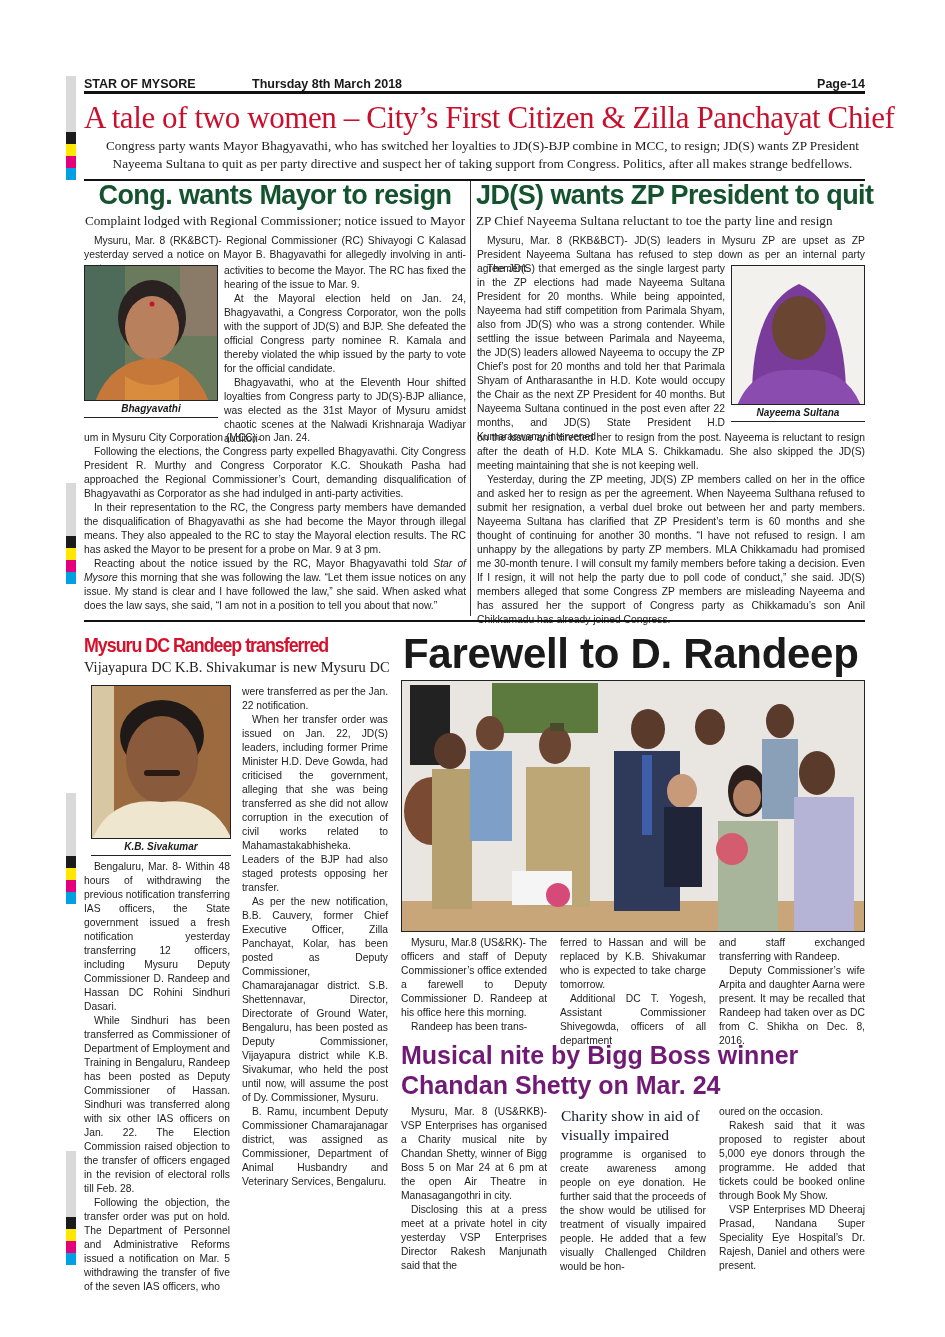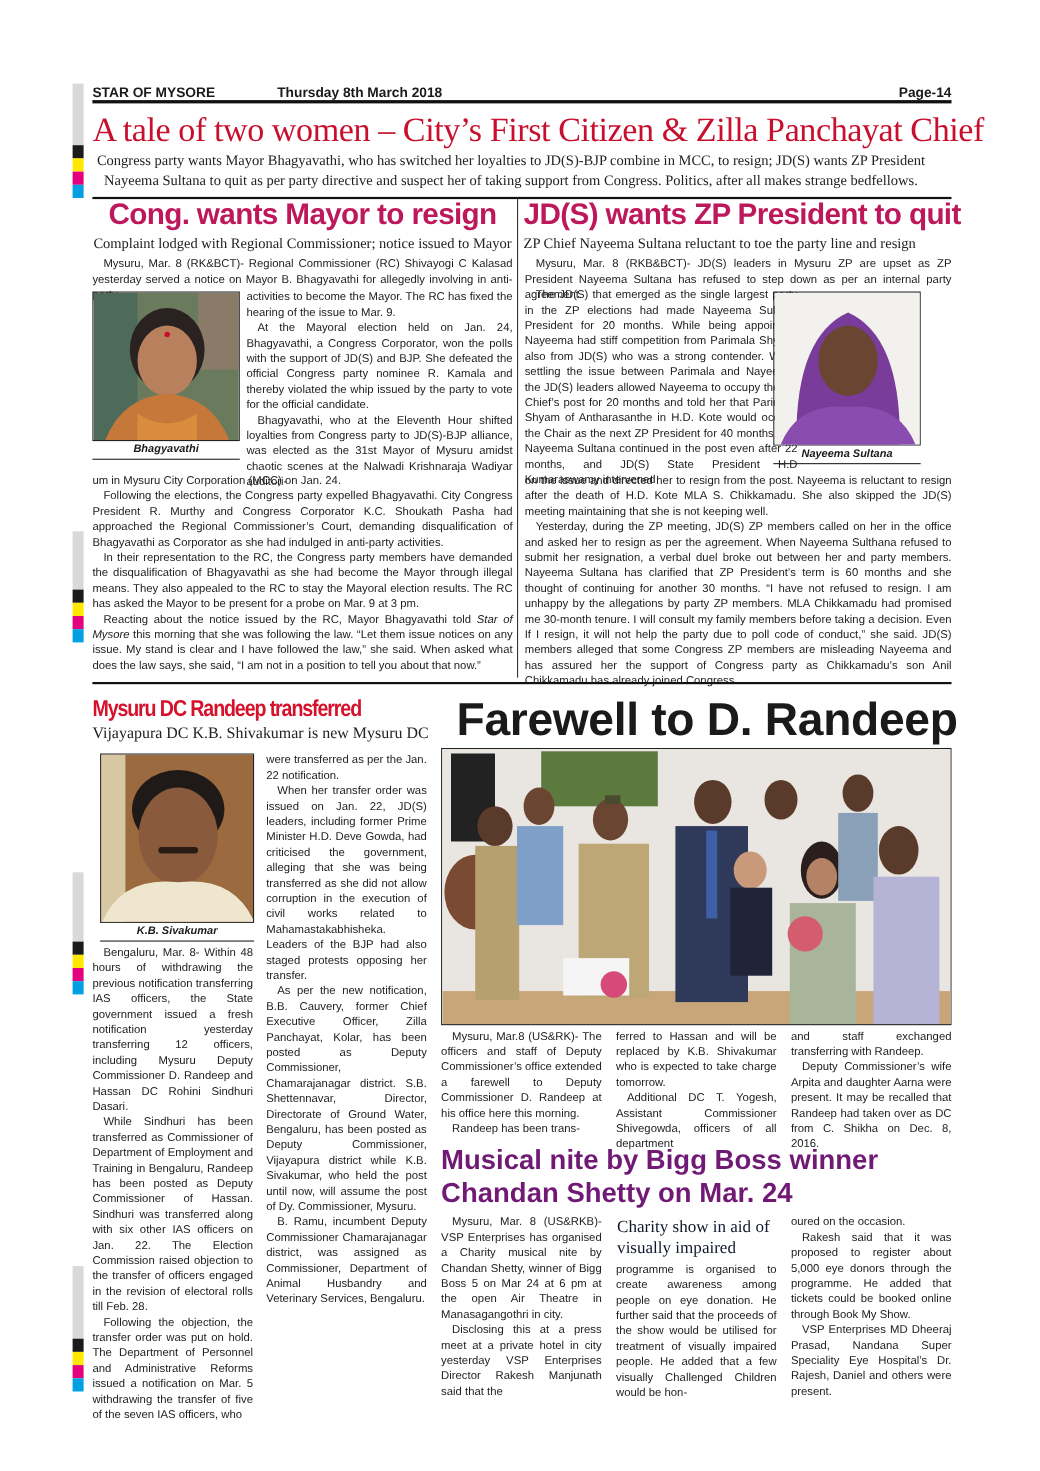--- a/index.html
+++ b/index.html
@@ -16,26 +16,26 @@
   .strip .m { background: #e4007c; height: 12px; }
   .strip .c { background: #00a0e3; height: 12px; }
 
   
   .masthead { left: 84px; top: 76px; width: 781px; height: 18px; font-weight: bold; font-size: 12.5px; border-bottom: 3px solid #111; }
   .masthead .paper { position: absolute; left: 0; top: 1px; }
   .masthead .date { position: absolute; left: 168px; top: 1px; text-align: right; }
   .masthead .page { position: absolute; right: 0; top: 1px; }
 
   .banner { left: 84px; top: 100px; width: 781px; font-family: "Liberation Serif", serif; color: #c8102e; font-size: 31px; text-align: center; letter-spacing: -0.4px; white-space: nowrap; }
-  .deck { left: 74px; top: 137px; width: 781px; font-family: "Liberation Serif", serif; font-size: 13.2px; line-height: 18px; text-align: center; color: #222; }
+  .deck { left: 92px; top: 137px; width: 781px; font-family: "Liberation Serif", serif; font-size: 13.2px; line-height: 18px; text-align: center; color: #222; }
 
   .rule-top { left: 84px; top: 179px; width: 781px; border-top: 2px solid #111; }
   .vrule { left: 470px; top: 181px; height: 435px; border-left: 1px solid #333; }
 
-  .head-red { font-weight: bold; color: #be185d; font-size: 27px; letter-spacing: -0.6px; white-space: nowrap; }
+  .head-red { font-weight: bold; color: #14532d; font-size: 27px; letter-spacing: -0.6px; white-space: nowrap; }
   .sub-serif { font-family: "Liberation Serif", serif; font-size: 13.2px; color: #222; white-space: nowrap; }
 
   .body { font-size: 10.3px; line-height: 14px; text-align: justify; color: #222; }
   .body p { text-indent: 10px; }
   .body p.noind { text-indent: 0; }
 
   .photo { border: 1px solid #222; overflow: hidden; }
   .caption { font-weight: bold; font-style: italic; font-size: 10px; text-align: center; border-bottom: 1.5px solid #222; padding: 2px 0 3px; }
 
   .rule-mid { left: 84px; top: 620px; width: 781px; border-top: 2.5px solid #111; }
@@ -129,21 +129,21 @@
 <div class="abs sub-serif" style="left:476px; top:213px; width:390px; text-align:left;">ZP Chief Nayeema Sultana reluctant to toe the party line and resign</div>
 
 <div class="abs body" style="left:477px; top:234px; width:388px;">
   <p>Mysuru, Mar. 8 (RKB&amp;BCT)- JD(S) leaders in Mysuru ZP are upset as ZP President Nayeema Sultana has refused to step down as per an internal party agreement.</p>
 </div>
 
 <div class="abs body" style="left:477px; top:262px; width:248px;">
   <p>The JD(S) that emerged as the single largest party in the ZP elections had made Nayeema Sultana President for 20 months. While being appointed, Nayeema had stiff competition from Parimala Shyam, also from JD(S) who was a strong contender. While settling the issue between Parimala and Nayeema, the JD(S) leaders allowed Nayeema to occupy the ZP Chief’s post for 20 months and told her that Parimala Shyam of Antharasanthe in H.D. Kote would occupy the Chair as the next ZP President for 40 months.  But Nayeema Sultana continued in the post even after 22 months, and JD(S) State President H.D Kumaraswamy intervened</p>
 </div>
 
-<div class="abs" style="left:703px; top:265px; width:134px;">
+<div class="abs" style="left:731px; top:265px; width:134px;">
   <div class="photo" style="height:140px;">
     <svg width="134" height="140" viewBox="0 0 134 140">
       <rect width="134" height="140" fill="#f3f1ee"></rect>
       <path d="M20 140 Q18 40 67 18 Q116 40 114 140 Z" fill="#7a3c9b"></path>
       <ellipse cx="67" cy="62" rx="27" ry="32" fill="#6a4632"></ellipse>
       <path d="M5 140 Q20 100 67 104 Q114 100 129 140 Z" fill="#8b4cb0"></path>
     </svg>
   </div>
   <div class="caption">Nayeema Sultana</div>
 </div>
@@ -178,21 +178,21 @@
   <p>Following the objection, the transfer order was put on hold. The Department of Personnel and Administrative Reforms issued a notification on Mar. 5 withdrawing the transfer of five of the seven IAS officers, who</p>
 </div>
 
 <div class="abs body" style="left:242px; top:685px; width:146px;">
   <p class="noind">were transferred as per the Jan. 22 notification.</p>
   <p>When her transfer order was issued on Jan. 22, JD(S) leaders, including former Prime Minister H.D. Deve Gowda, had criticised the government, alleging that she was being transferred as she did not allow corruption in the execution of civil works related to Mahamastakabhisheka. Leaders of the BJP had also staged protests opposing her transfer.</p>
   <p>As per the new notification, B.B. Cauvery, former Chief Executive Officer, Zilla Panchayat, Kolar, has been posted as Deputy Commissioner, Chamarajanagar district. S.B. Shettennavar, Director, Directorate of Ground Water, Bengaluru, has been posted as Deputy Commissioner, Vijayapura district while K.B. Sivakumar, who held the post until now, will assume the post of Dy. Commissioner, Mysuru.</p>
   <p>B. Ramu, incumbent Deputy Commissioner Chamarajanagar district, was assigned as Commissioner, Department of Animal Husbandry and Veterinary Services, Bengaluru.</p>
 </div>
 
-<div class="abs head-black" style="left:415px; top:630px;">Farewell to D. Randeep</div>
+<div class="abs head-black" style="left:403px; top:630px;">Farewell to D. Randeep</div>
 
 <div class="abs photo" style="left:401px; top:680px; width:464px; height:252px;">
   <svg width="464" height="252" viewBox="0 0 464 252">
     <rect width="464" height="252" fill="#e9e6e1"></rect>
     <rect x="90" y="2" width="106" height="50" fill="#5d7a3e"></rect>
     <rect x="0" y="220" width="464" height="32" fill="#c9a57a"></rect>
 
     <rect x="8" y="4" width="40" height="80" fill="#222"></rect>
     <ellipse cx="30" cy="130" rx="28" ry="34" fill="#7a4a32"></ellipse>
 

